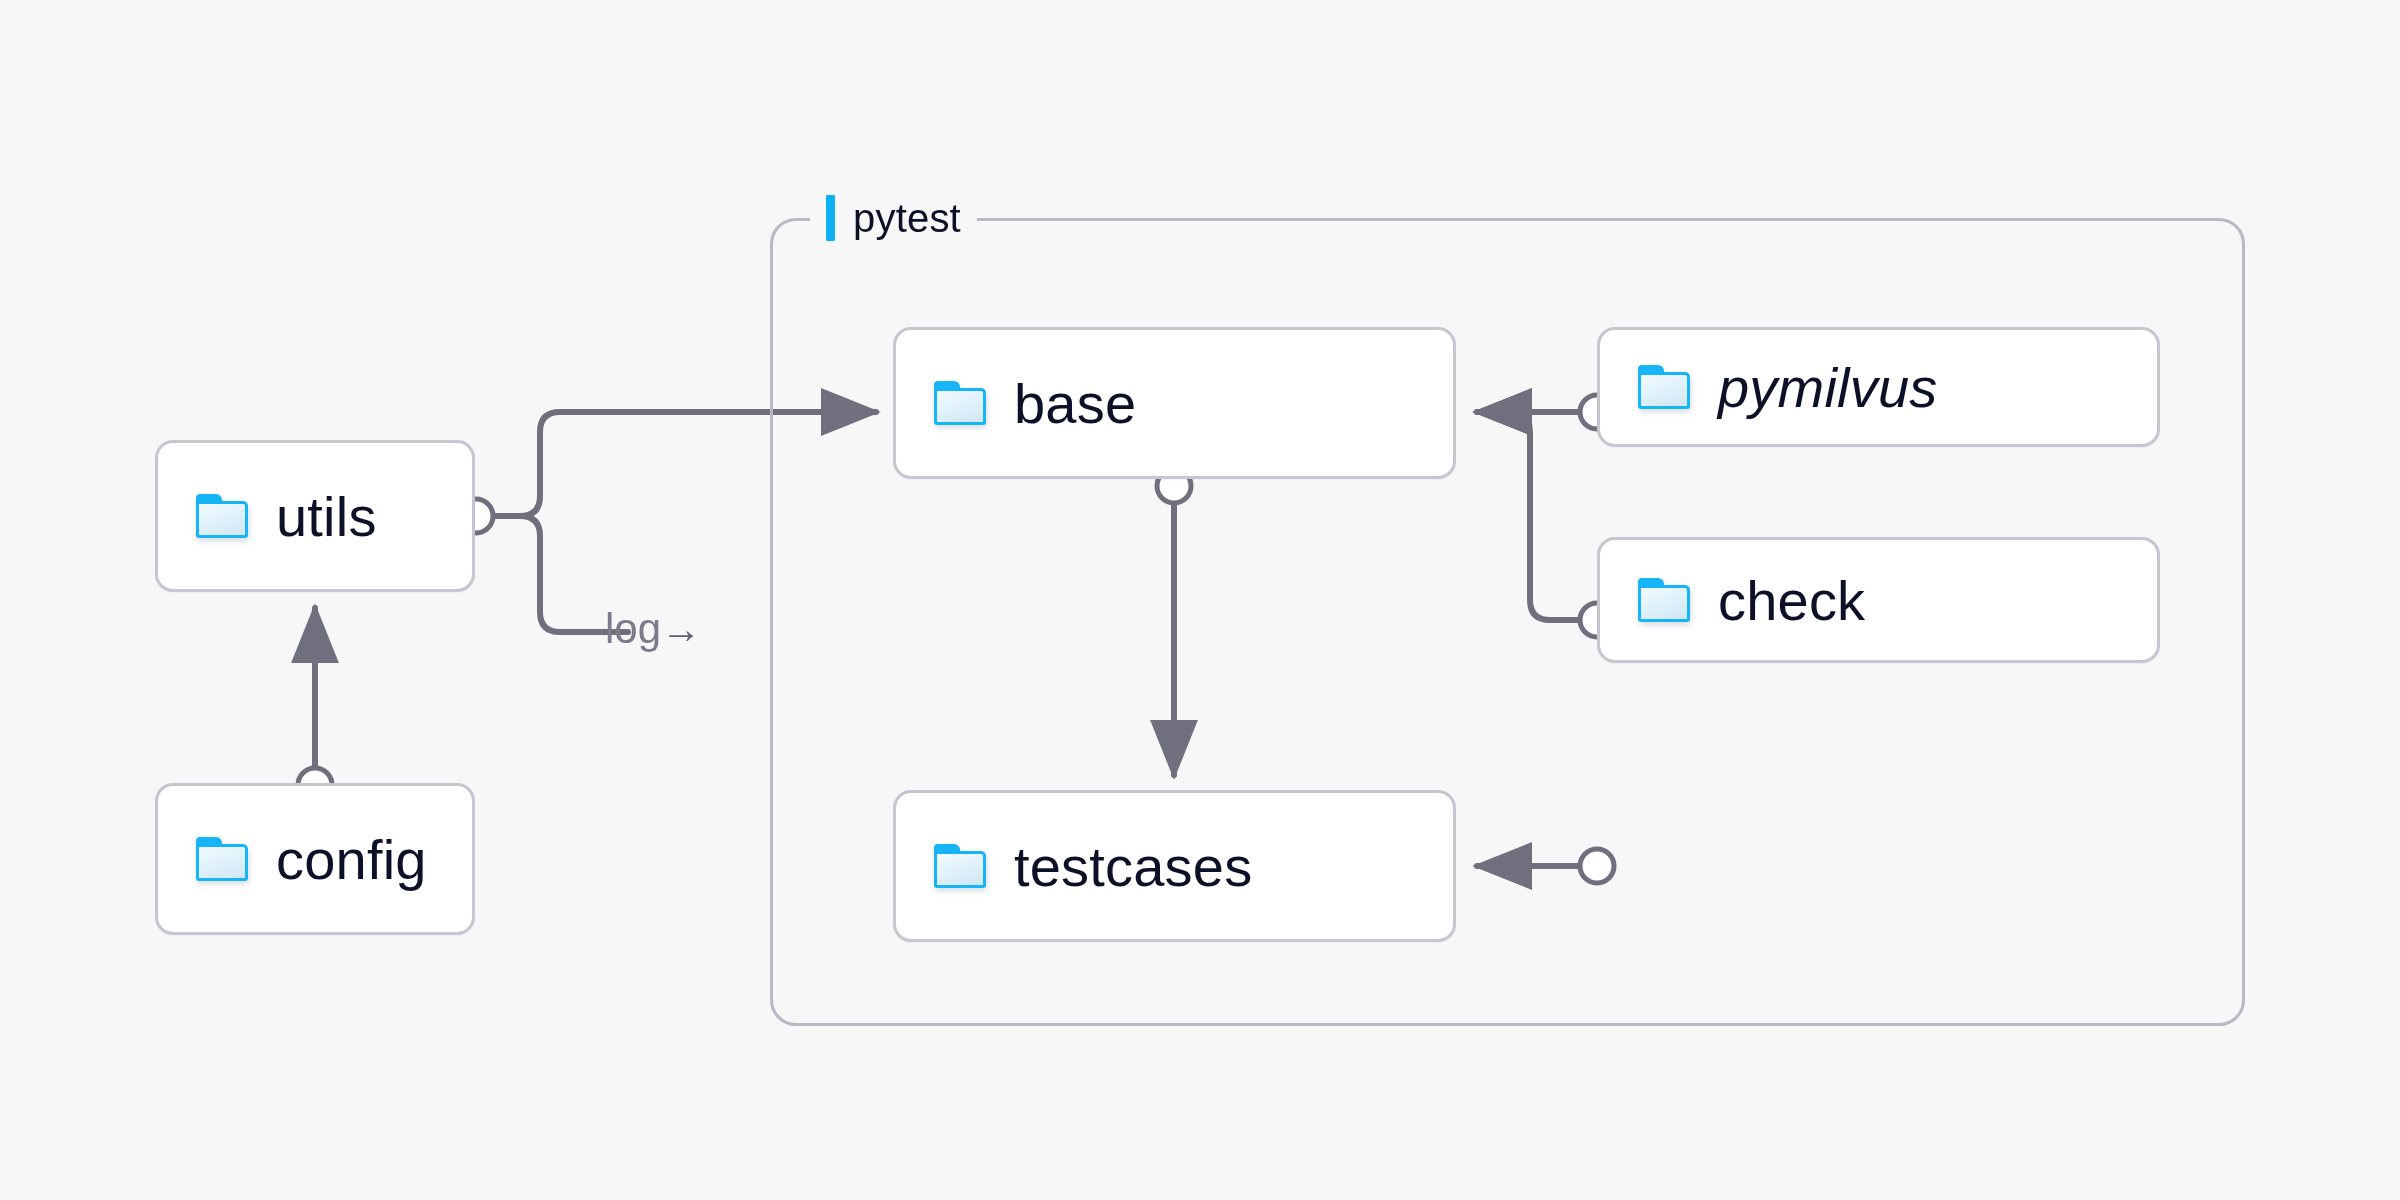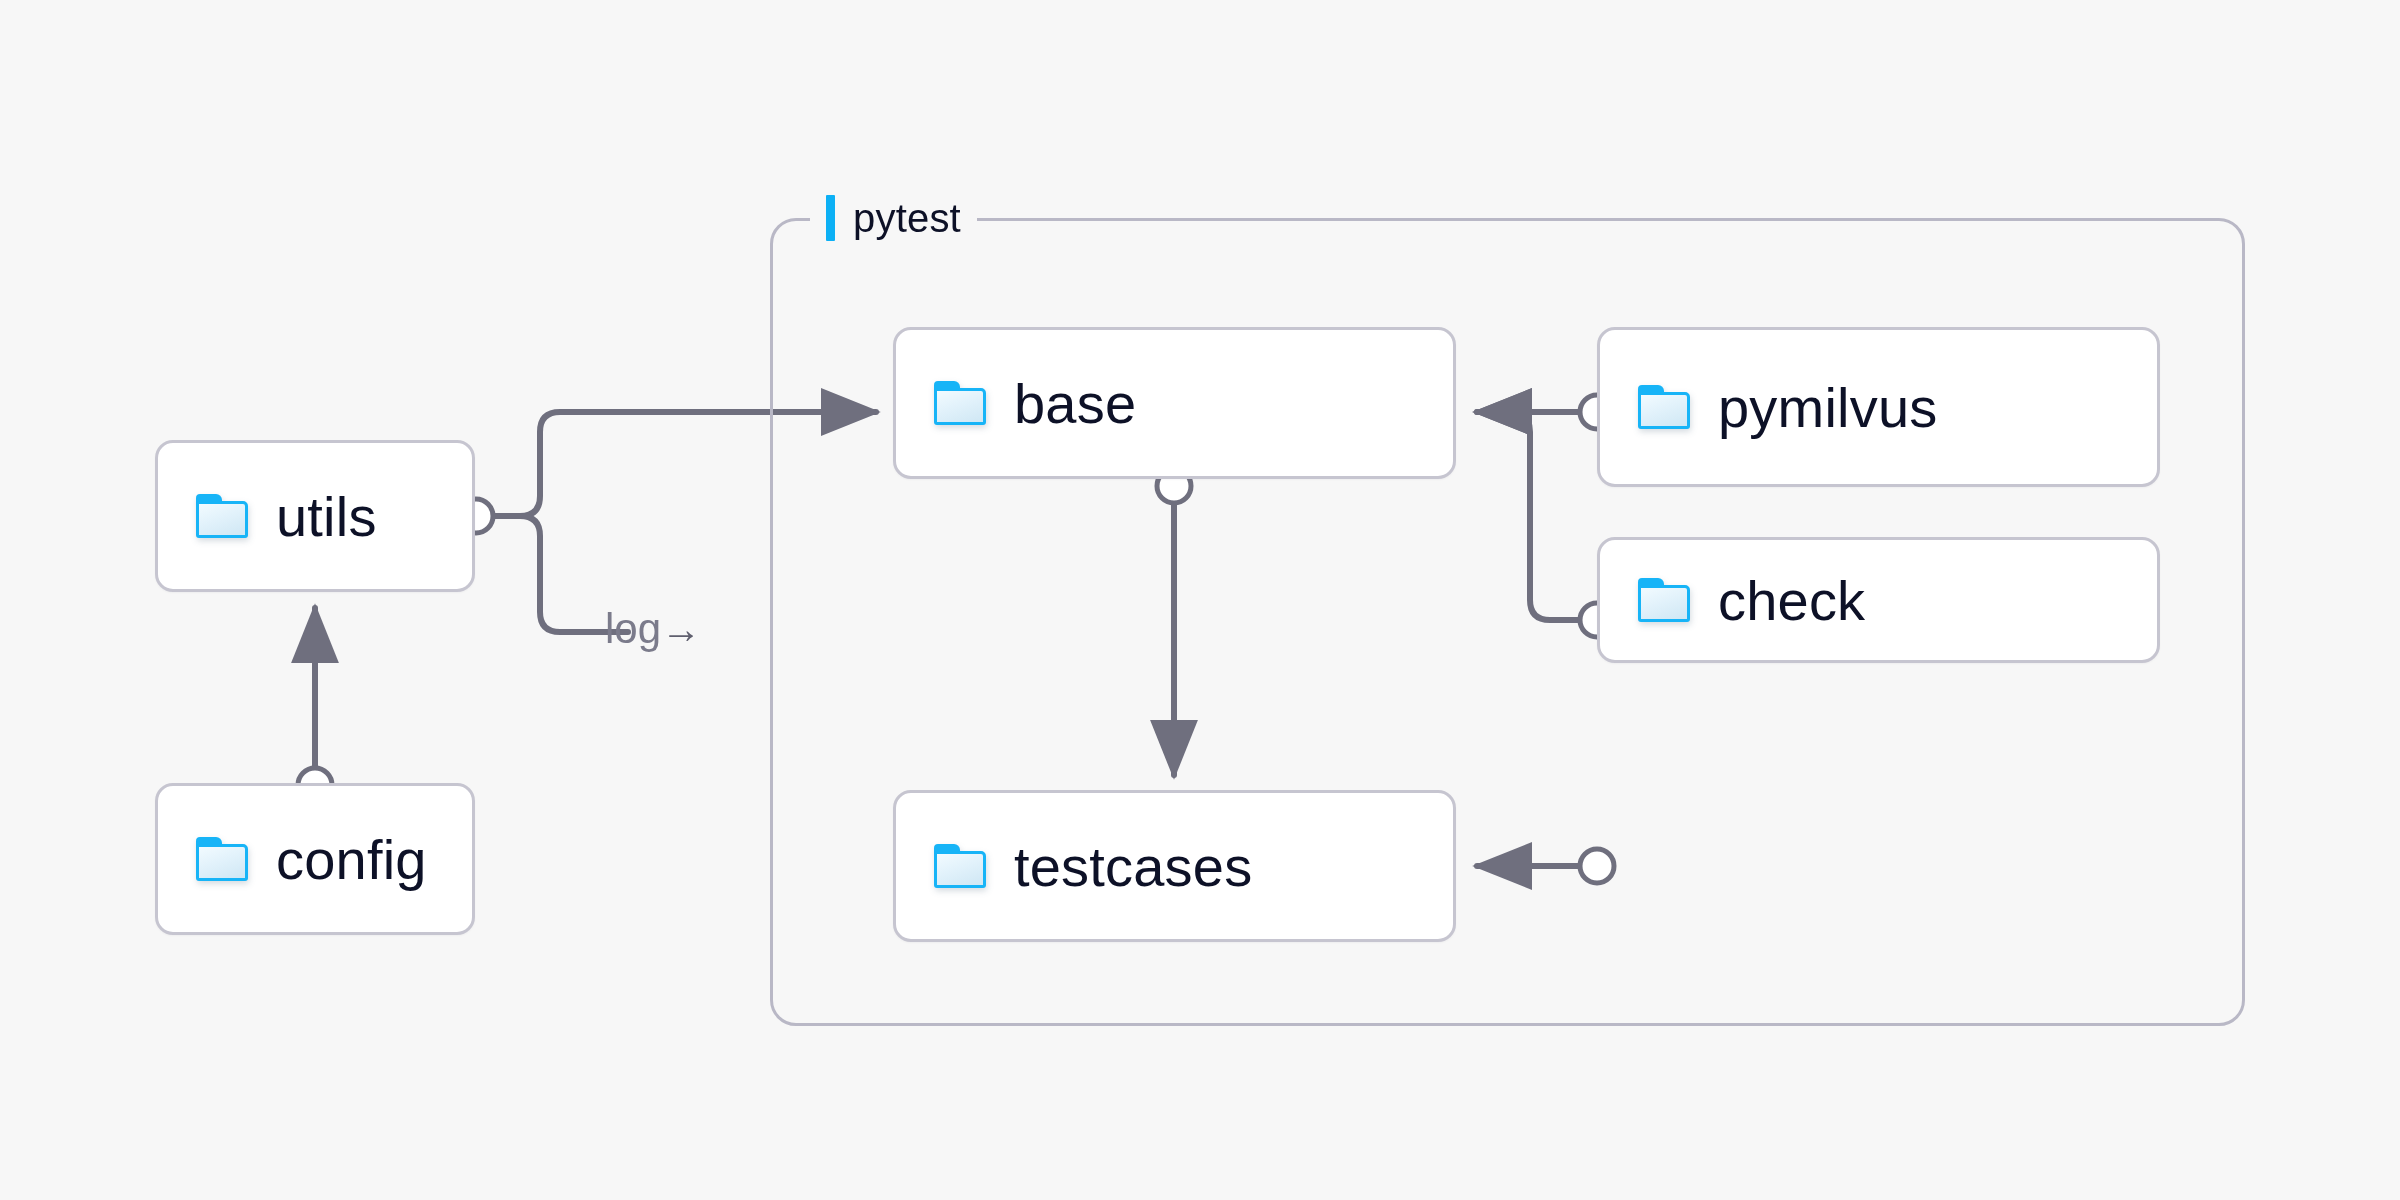--- a/index.html
+++ b/index.html
@@ -206,21 +206,21 @@
   </div>
 
   <div class="node" style="left:893px; top:790px; width:563px; height:152px;">
     <span class="folder-icon">
       <span class="tab"></span>
         <span class="body"></span>
     </span>
     <span class="node-label">testcases</span>
   </div>
 
-  <div class="node" style="left:1597px; top:327px; width:563px; height:160px;">
+  <div class="node" style="left:1597px; top:327px; width:563px; height:120px;font-style:italic;">
     <span class="folder-icon">
       <span class="tab"></span>
         <span class="body"></span>
     </span>
     <span class="node-label">pymilvus</span>
   </div>
 
   <div class="node" style="left:1597px; top:537px; width:563px; height:126px;">
     <span class="folder-icon">
       <span class="tab"></span>

